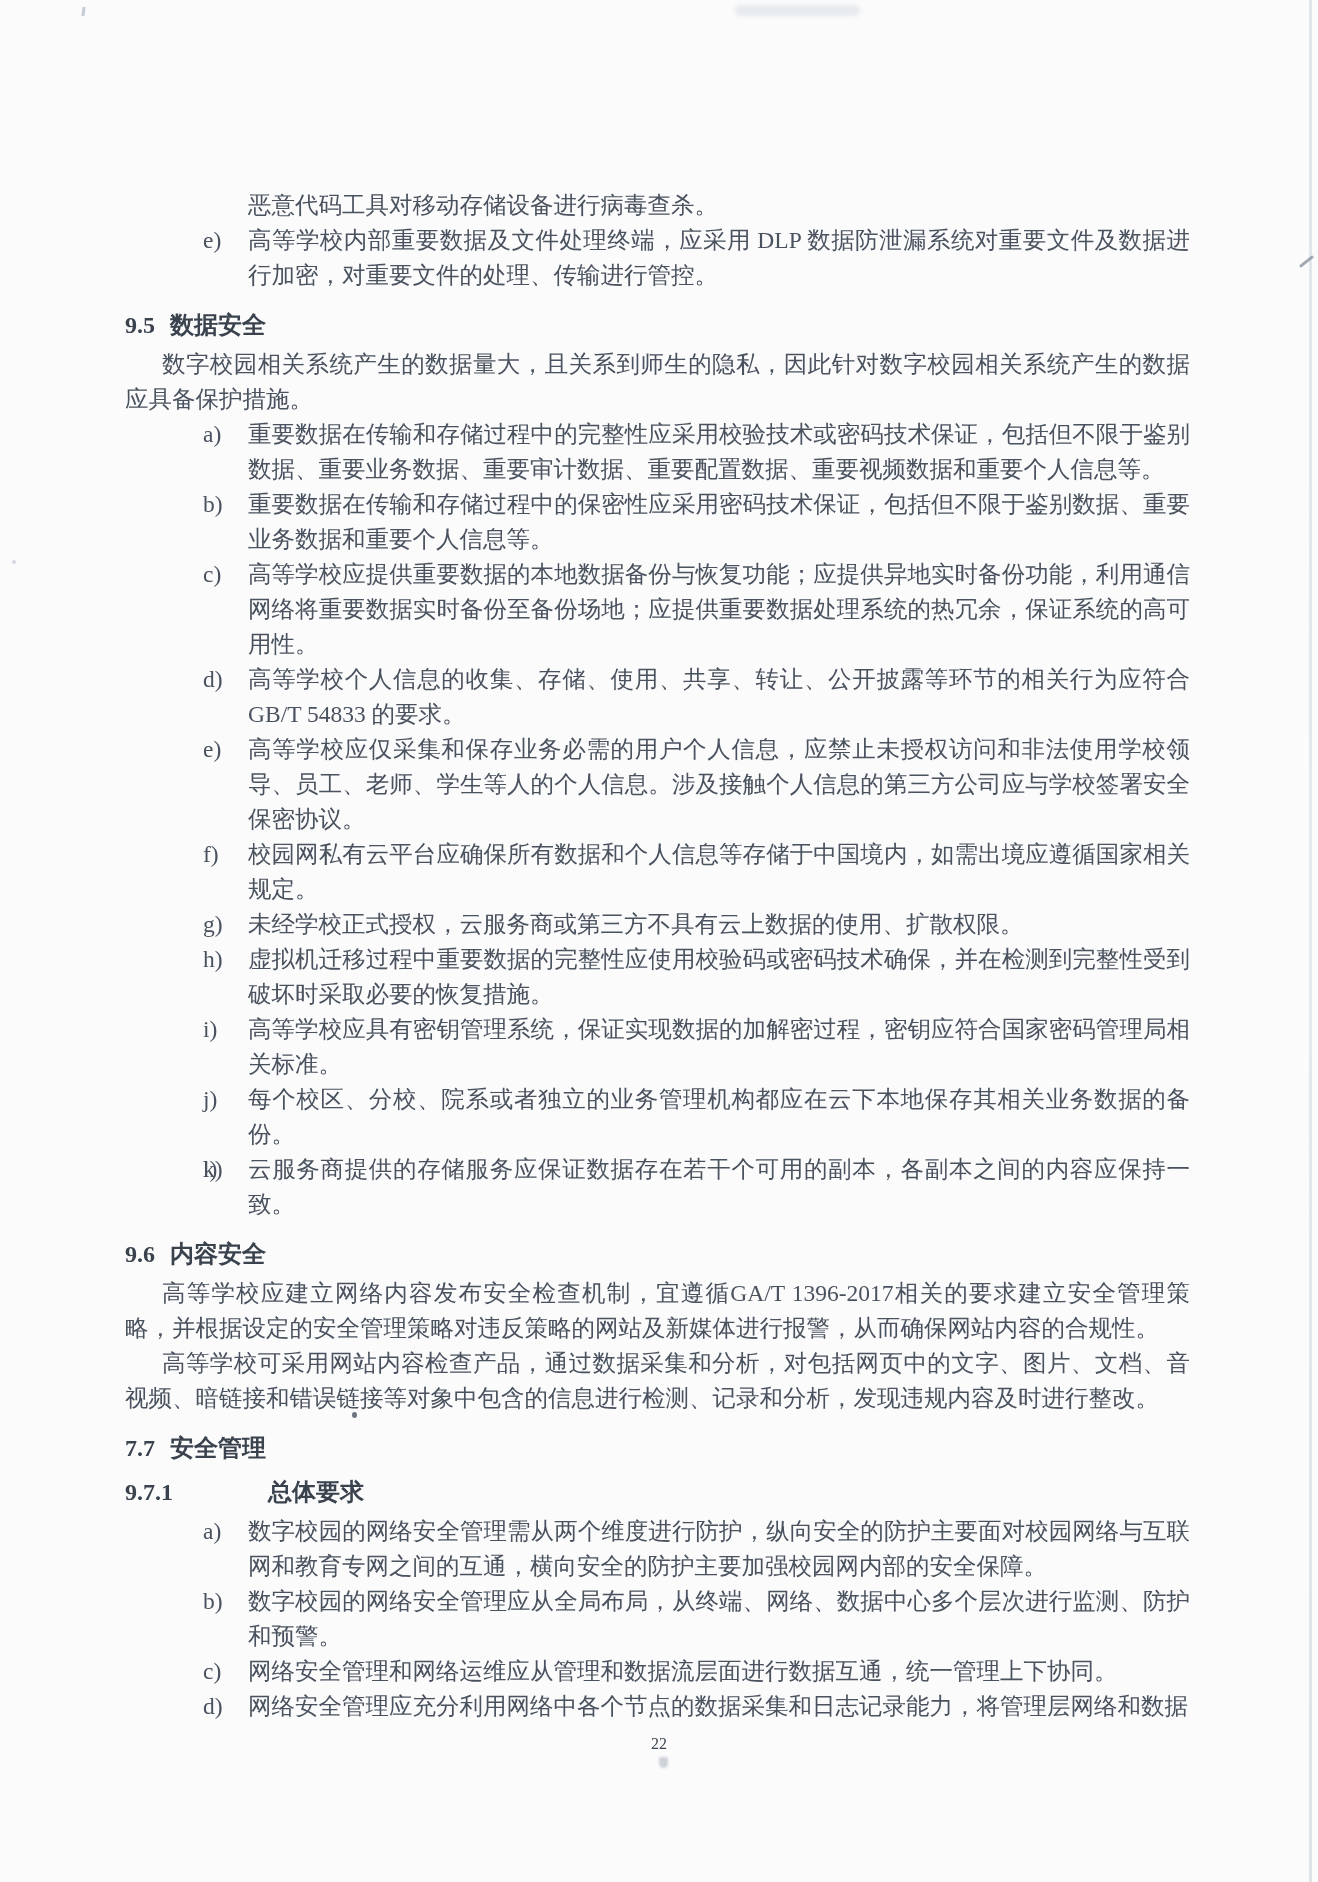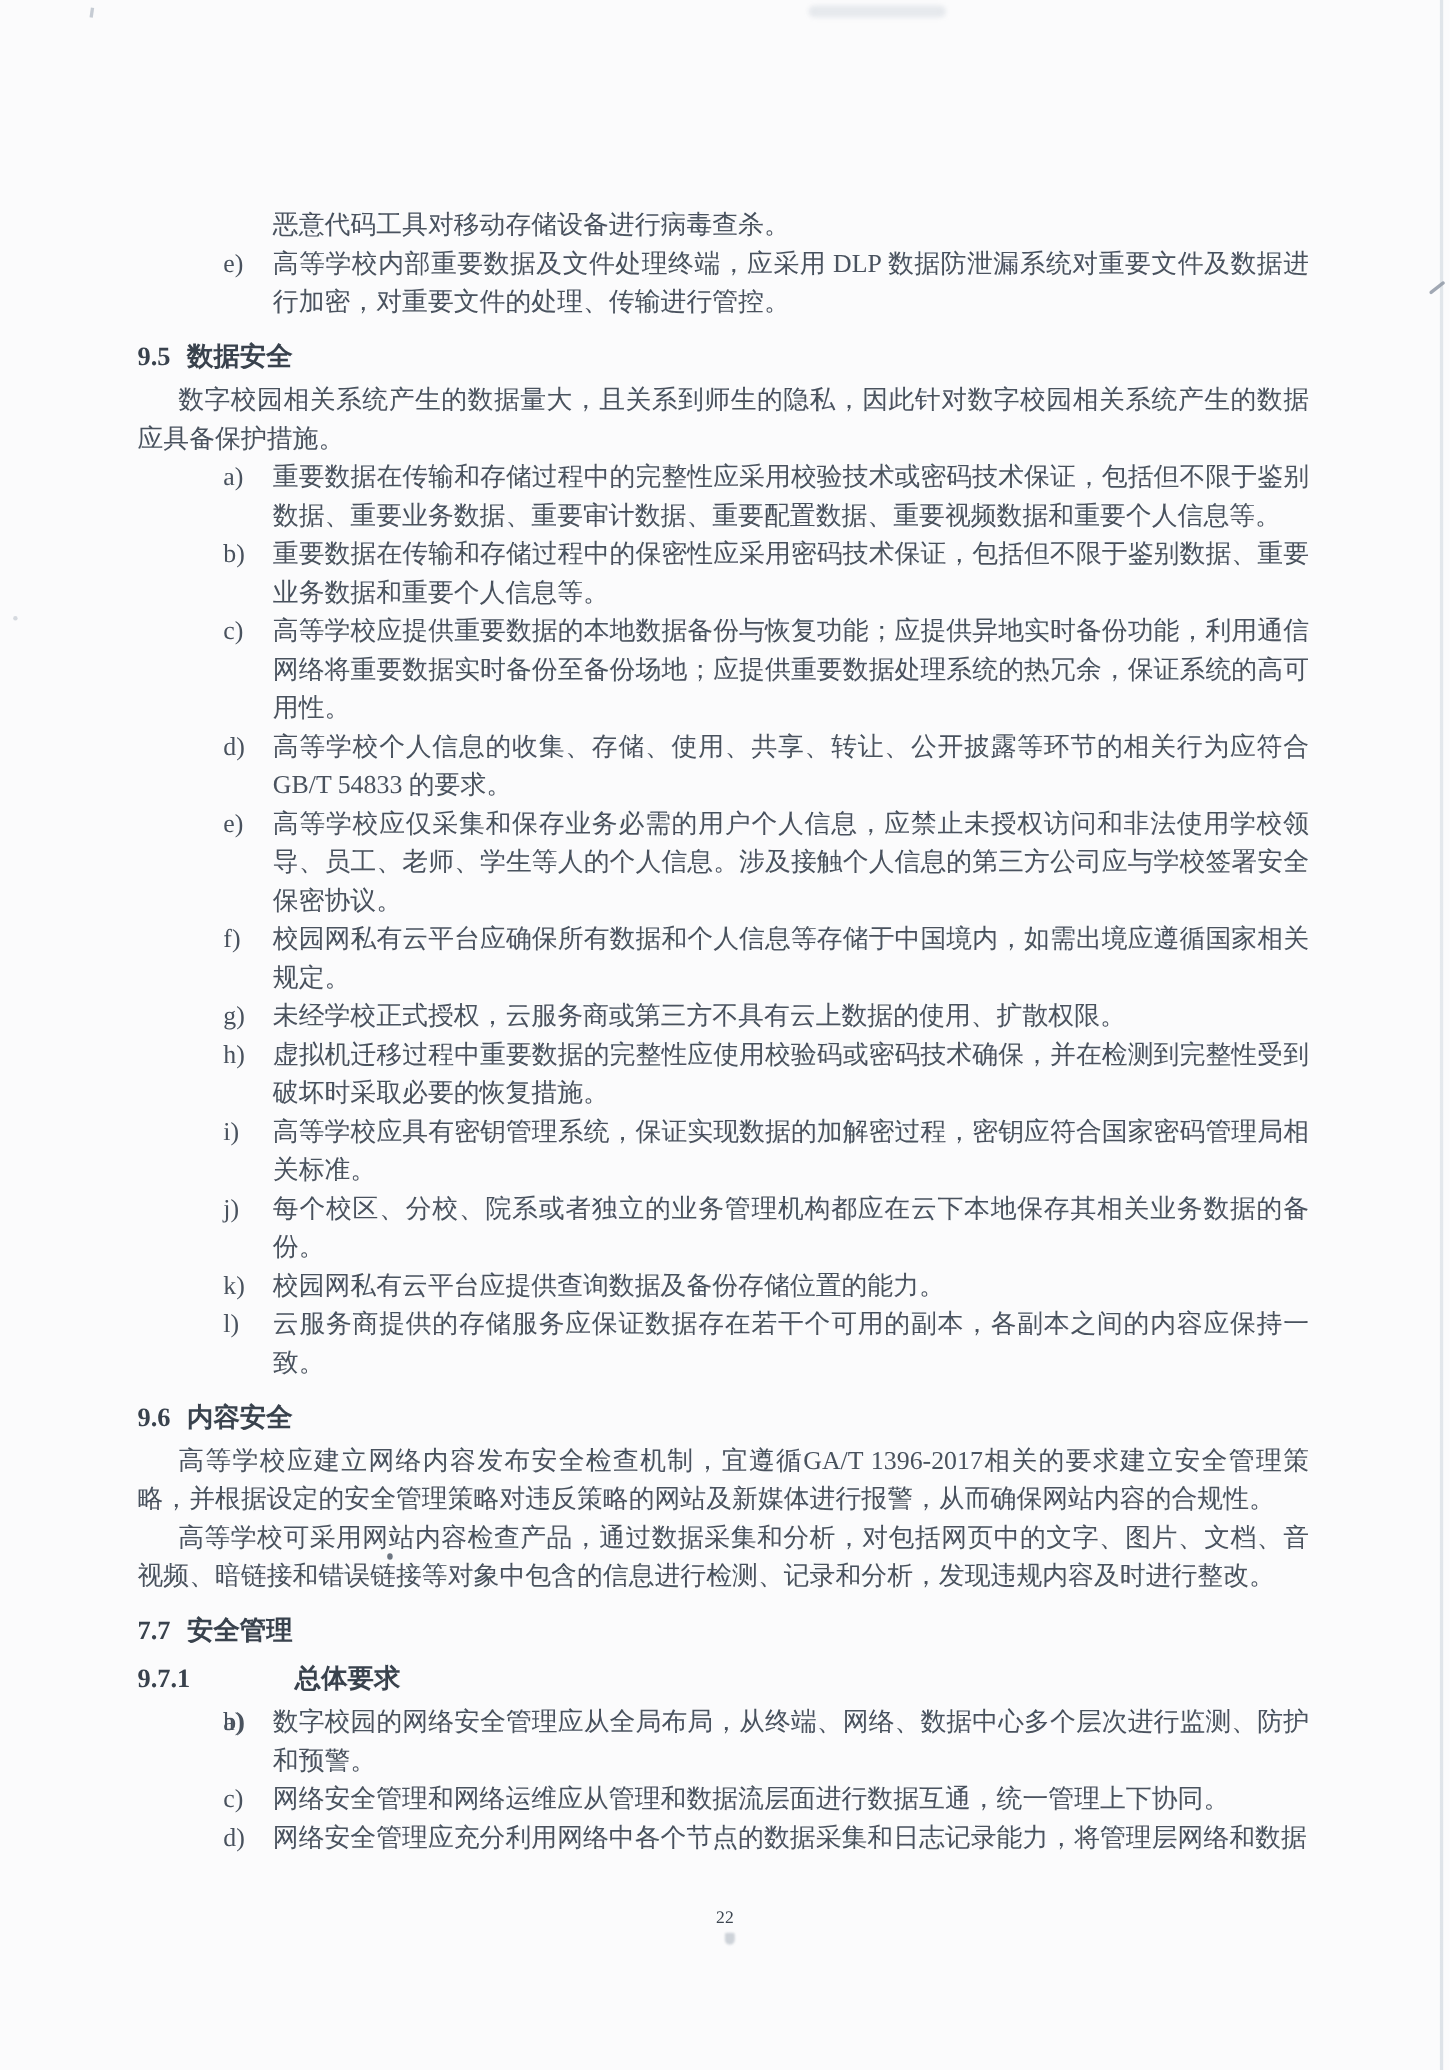--- a/index.html
+++ b/index.html
@@ -138,21 +138,20 @@
     <div class="li">
       <span class="lbl">i)</span>
       <span>高等学校应具有密钥管理系统，保证实现数据的加解密过程，密钥应符合国家密码管理局相关标准。</span>
     </div>
     <div class="li">
       <span class="lbl">j)</span>
       <span>每个校区、分校、院系或者独立的业务管理机构都应在云下本地保存其相关业务数据的备份。</span>
     </div>
     <div class="li">
       <span class="lbl">k)</span>
-      <span>校园网私有云平台应提供查询数据及备份存储位置的能力。</span>
     </div>
     <div class="li">
       <span class="lbl">l)</span>
       <span>云服务商提供的存储服务应保证数据存在若干个可用的副本，各副本之间的内容应保持一致。</span>
     </div>
 
     <div class="h2">
       <span class="num">9.6</span><span>内容安全</span>
     </div>
     <div class="para">高等学校应建立网络内容发布安全检查机制，宜遵循GA/T 1396-2017相关的要求建立安全管理策略，并根据设定的安全管理策略对违反策略的网站及新媒体进行报警，从而确保网站内容的合规性。</div>
@@ -161,20 +160,21 @@
     <div class="h2">
       <span class="num">7.7</span><span>安全管理</span>
     </div>
 
     <div class="h3">
       <span class="num">9.7.1</span><span>总体要求</span>
     </div>
 
     <div class="li">
       <span class="lbl">a)</span>
+      <span>数字校园的网络安全管理需从两个维度进行防护，纵向安全的防护主要面对校园网络与互联网和教育专网之间的互通，横向安全的防护主要加强校园网内部的安全保障。</span>
     </div>
     <div class="li">
       <span class="lbl">b)</span>
       <span>数字校园的网络安全管理应从全局布局，从终端、网络、数据中心多个层次进行监测、防护和预警。</span>
     </div>
     <div class="li">
       <span class="lbl">c)</span>
       <span>网络安全管理和网络运维应从管理和数据流层面进行数据互通，统一管理上下协同。</span>
     </div>
     <div class="li">

